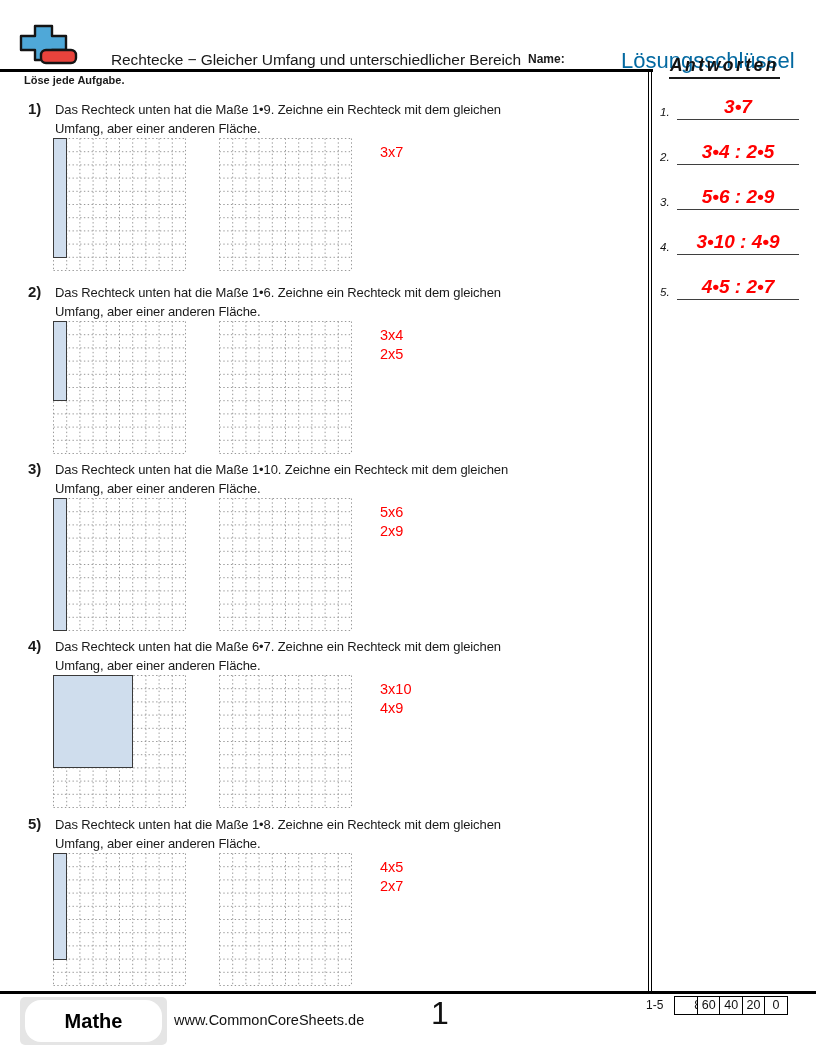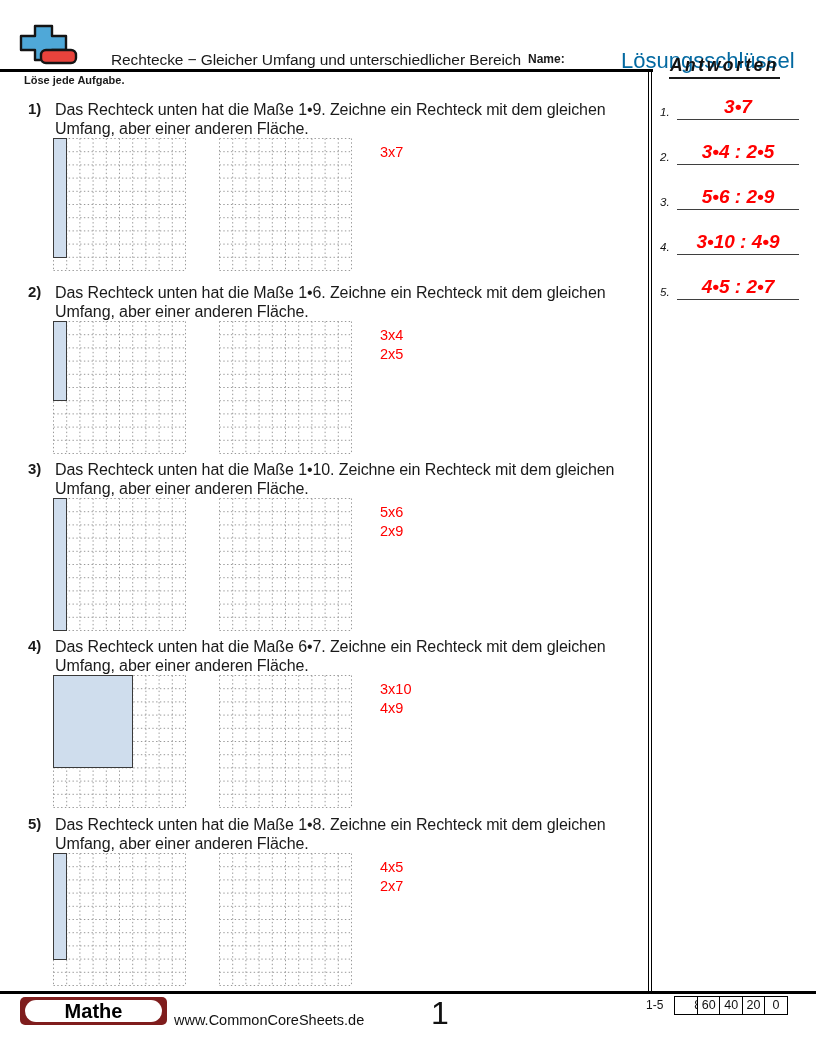--- a/index.html
+++ b/index.html
@@ -22,30 +22,30 @@
   .answers{position:absolute;left:653px;top:52px;width:143px;height:350px;font-style:italic;}
   .answers-heading{margin:3px auto 0;width:max-content;font-size:17.5px;font-weight:bold;
                    letter-spacing:2.5px;color:#111;border-bottom:2.2px solid #1a1a1a;padding:0 1px 1px 1px;}
   .answer-row{position:absolute;left:24px;width:122px;height:27px;border-bottom:1.6px solid #3f3f3f;text-align:center;}
   .answer-num{position:absolute;left:-17px;bottom:1px;font-size:11.5px;color:#111;}
   .answer-value{font-size:19px;font-weight:bold;color:#ff0000;line-height:29px;white-space:nowrap;}
 
   
   .problem{position:absolute;left:0;width:650px;height:175px;}
   .p-num{position:absolute;left:28px;top:0;font-size:15px;font-weight:bold;}
-  .p-text{position:absolute;left:55px;top:0;font-size:16px;line-height:19px;letter-spacing:-0.1px;white-space:nowrap;}
+  .p-text{position:absolute;left:55px;top:0;font-size:13px;line-height:19px;letter-spacing:-0.1px;white-space:nowrap;}
   .grid{position:absolute;top:38px;width:133px;height:133px;}
   .grid-left{left:53px;}
   .grid-right{left:219px;}
   .blue-rect{position:absolute;left:0;top:0;background:#cfdded;border:1.6px solid #3a3a3a;box-sizing:border-box;}
   .labels{position:absolute;left:363px;top:43px;font-size:14.5px;color:#ff0000;line-height:18.5px;margin-left:17px;}
 
   
   .footer-rule{position:absolute;left:0;top:991px;width:816px;height:2.5px;background:#000;}
-  .brand{position:absolute;left:20px;top:997px;width:147px;height:28px;background:#7f1d1d;border-radius:5px;}
+  .brand{position:absolute;left:20px;top:997px;width:147px;height:48px;background:#e5e5e5;border-radius:5px;}
   .brand-pill{position:absolute;left:5px;top:3px;right:5px;bottom:3px;background:#fff;border-radius:16px;
               display:flex;align-items:center;justify-content:center;font-size:20px;font-weight:bold;color:#000;}
   .website{position:absolute;left:174px;top:1012px;font-size:14.5px;color:#111;}
   .page-num{position:absolute;left:420px;top:995px;width:40px;text-align:center;
             font-size:32px;font-weight:300;color:#111;}
   .score{position:absolute;left:646px;top:996px;display:flex;align-items:flex-start;}
   .score-range{font-size:12px;line-height:19px;margin-right:11px;color:#111;}
   .score-cells{display:flex;}
   .score-cell{box-sizing:border-box;width:24px;height:19px;border:1.6px solid #000;margin-left:-1.6px;
               text-align:center;font-size:12.5px;line-height:16px;color:#111;background:#fff;}

